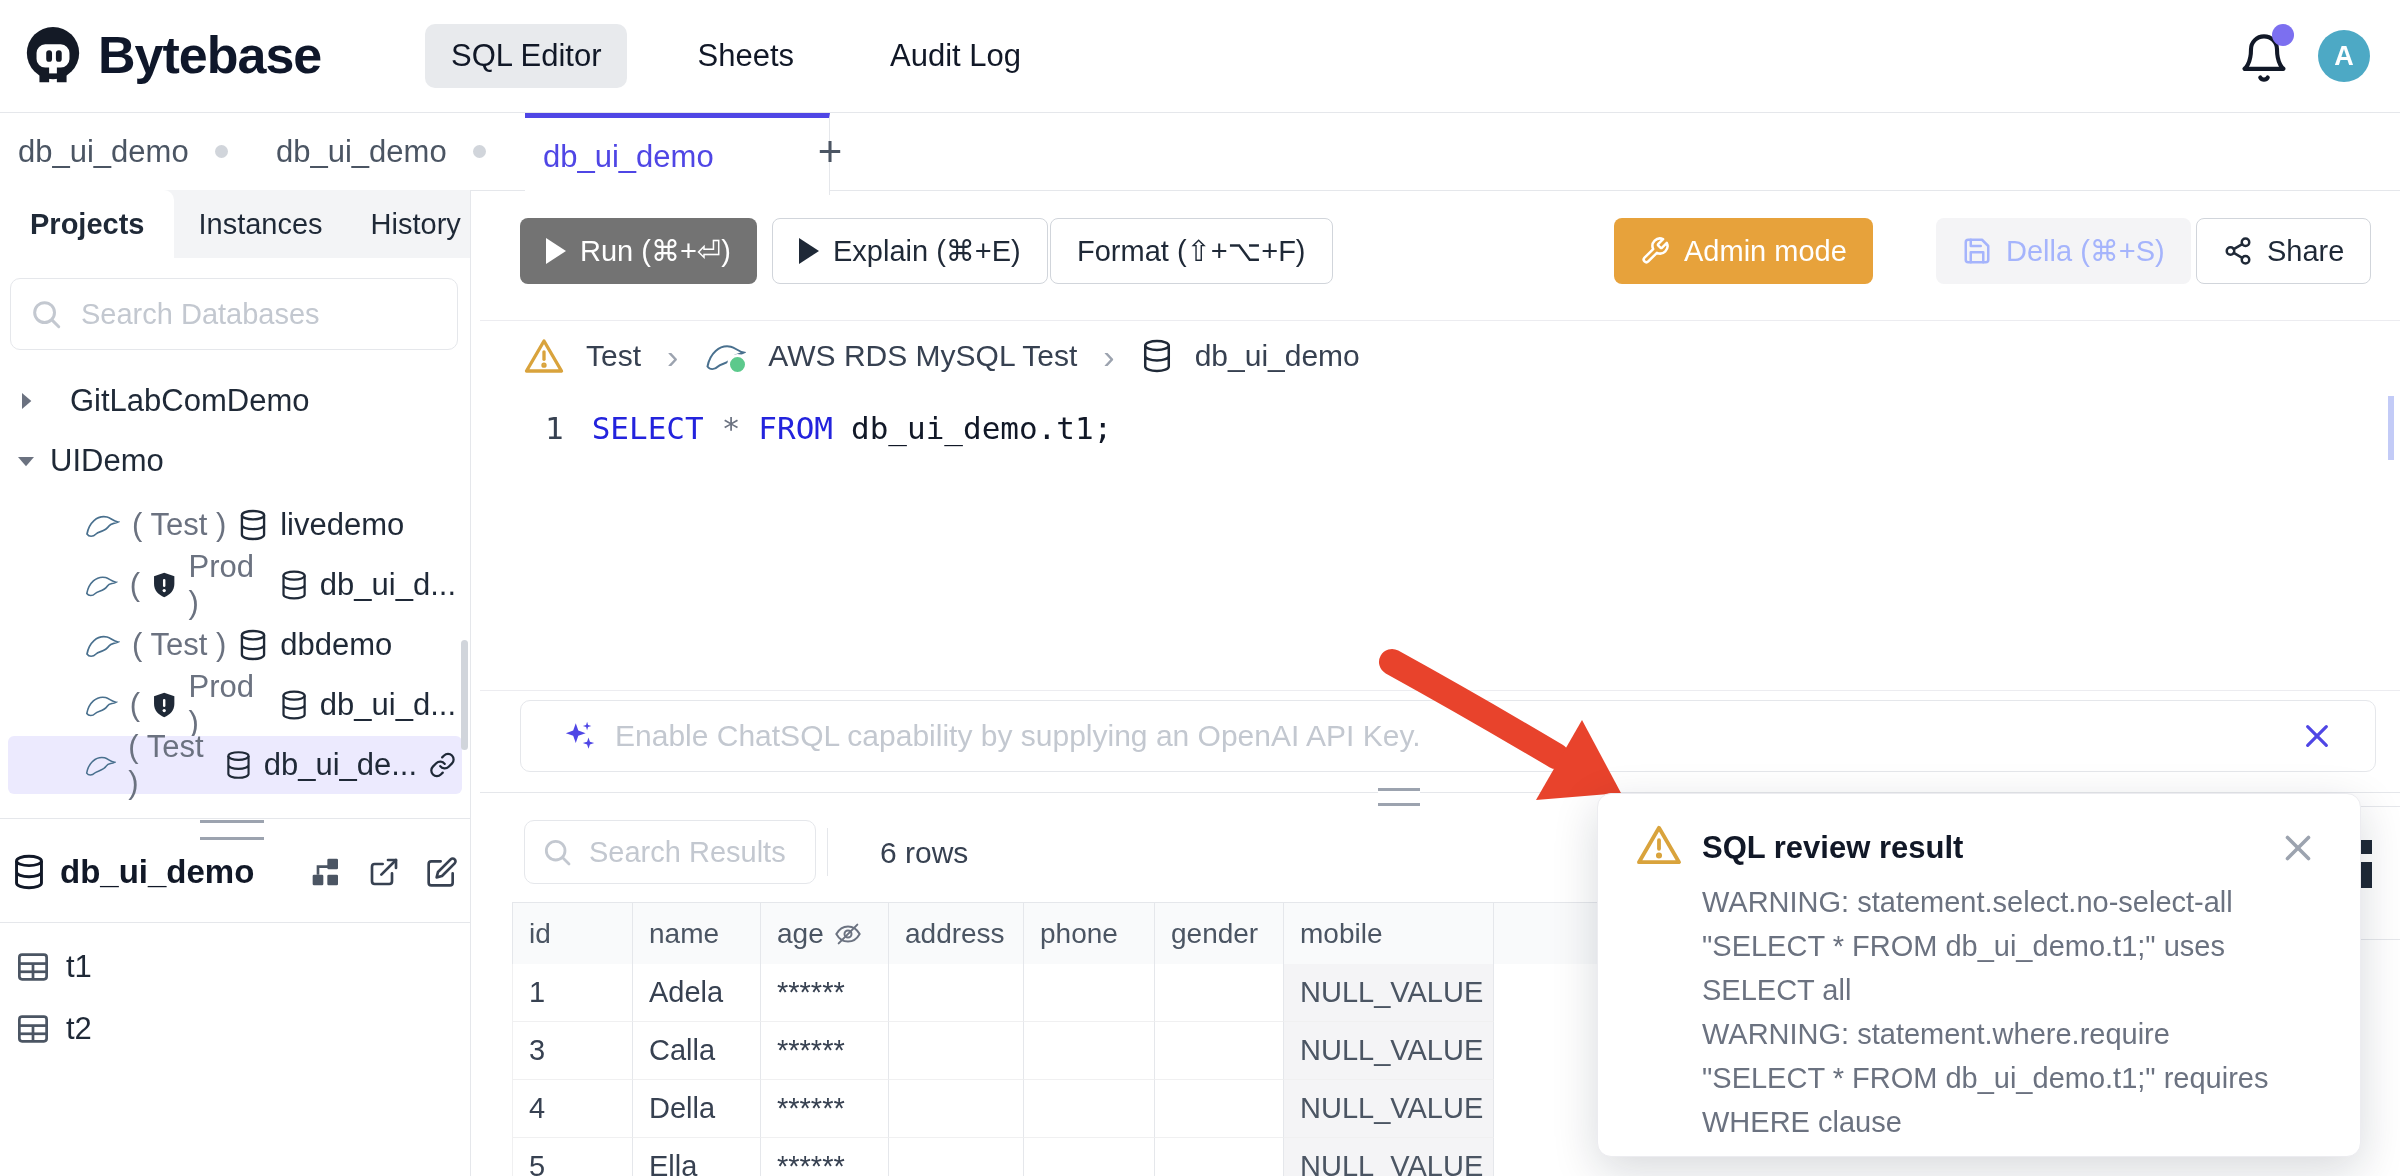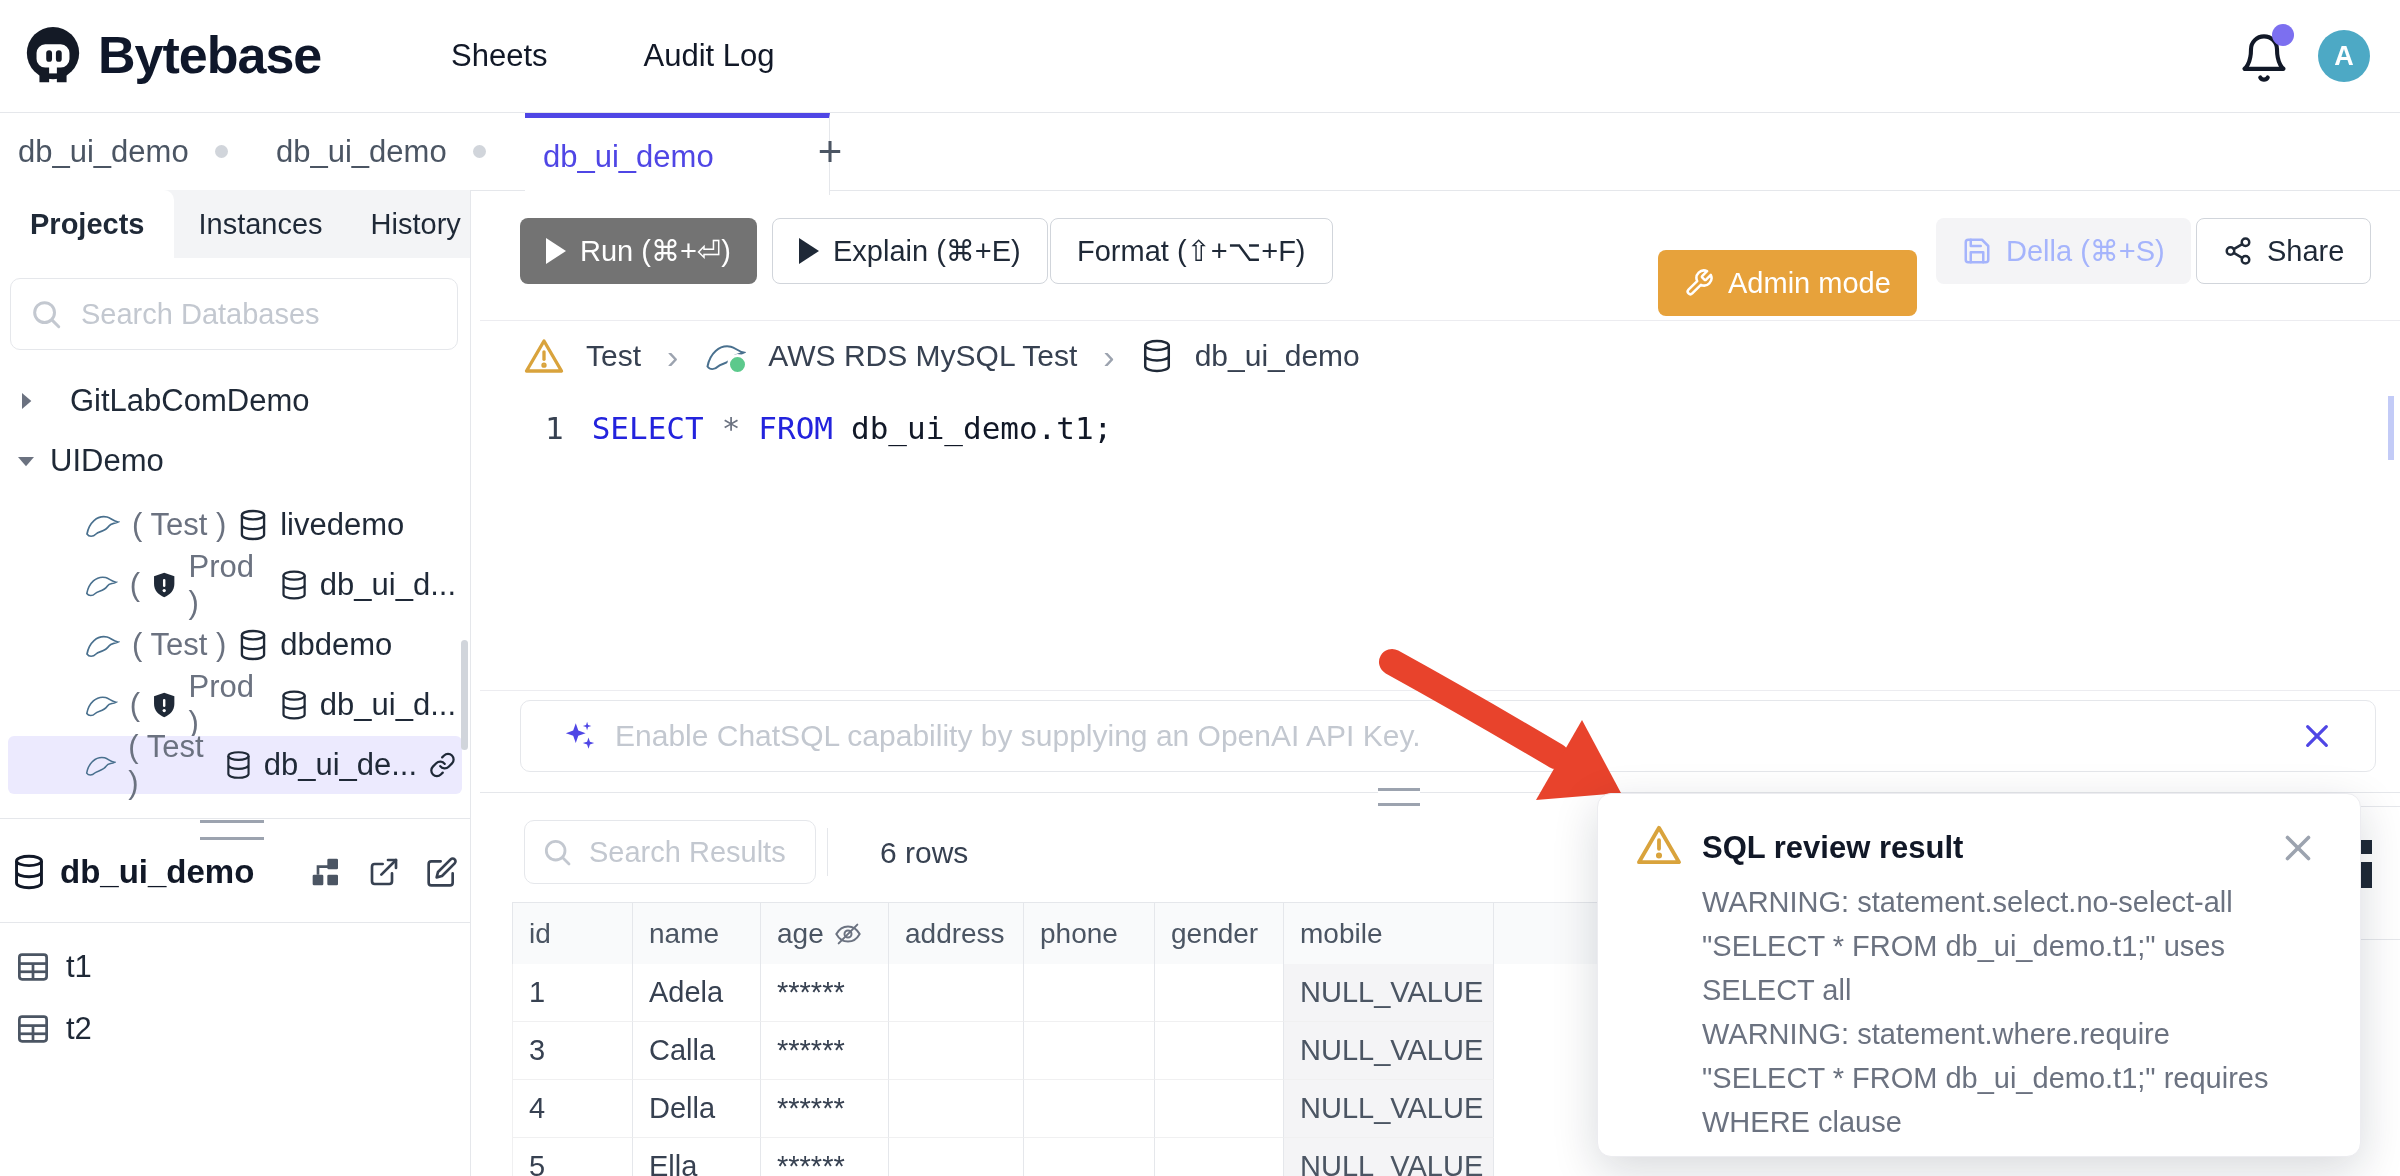--- a/index.html
+++ b/index.html
@@ -51,21 +51,21 @@
   .db-divider{left:0;top:732px;width:470px;border-top:1px solid #e5e7eb;}
   .tblrow{position:absolute;left:16px;width:440px;height:58px;display:flex;align-items:center;gap:16px;font-size:31px;color:#1f2937;cursor:pointer;}
 
   
   .main-border-1{left:480px;top:320px;width:1920px;border-top:1px solid #ececf0;}
   .btn{position:absolute;top:218px;height:66px;display:flex;align-items:center;gap:14px;border-radius:8px;
        font-size:29px;padding:0 26px;box-sizing:border-box;cursor:pointer;white-space:nowrap;}
   .btn-run{left:520px;background:#737373;color:#fff;}
   .btn-explain{left:772px;background:#fff;border:1px solid #d1d5db;color:#1f2937;}
   .btn-format{left:1050px;background:#fff;border:1px solid #d1d5db;color:#1f2937;}
-  .btn-admin{left:1658px;background:#e7a23b;color:#fff;font-weight:500;margin-top:32px;}
+  .btn-admin{left:1614px;background:#e7a23b;color:#fff;font-weight:500;}
   .btn-save{left:1936px;background:#f4f4f6;color:#a5b4fc;cursor:default;}
   .btn-share{left:2196px;background:#fff;border:1px solid #d1d5db;color:#1f2937;}
   .play{width:0;height:0;border-left:20px solid currentColor;border-top:13px solid transparent;border-bottom:13px solid transparent;}
 
   
   .crumb{left:524px;top:328px;height:56px;display:flex;align-items:center;gap:22px;font-size:30px;color:#374151;}
   .crumb .sep{color:#9ca3af;font-size:34px;margin:0 4px;}
   .dolphin-wrap{position:relative;}
   .status-dot{position:absolute;right:-2px;bottom:-2px;width:15px;height:15px;border-radius:50%;background:#5cc98c;border:3px solid #fff;}
 
@@ -130,20 +130,21 @@
           <path d="M18 48 h10 v12 h-10 z M36 48 h10 v12 h-10 z" fill="#141a26"></path>
           <rect x="15" y="21" width="34" height="24" rx="9" fill="#fff"></rect>
           <rect x="25" y="27" width="6" height="12" rx="3" fill="#141a26"></rect>
           <rect x="35" y="27" width="6" height="12" rx="3" fill="#141a26"></rect>
           <rect x="28" y="41" width="8" height="10" fill="#fff"></rect>
         </svg>
       </span>
       <span class="brand-name">Bytebase</span>
     </div>
     <div class="abs topnav">
+      <div class="navitem active">SQL Editor</div>
       <div class="navitem">Sheets</div>
       <div class="navitem">Audit Log</div>
     </div>
     <div class="abs bell">
       <svg width="52" height="52" viewBox="0 0 24 24" fill="none" stroke="#111827" stroke-width="1.9" stroke-linecap="round" stroke-linejoin="round">
         <path d="M18 8A6 6 0 0 0 6 8c0 7-3 9-3 9h18s-3-2-3-9"></path>
         <path d="M13.73 21a2 2 0 0 1-3.46 0"></path>
       </svg>
     </div>
     <div class="abs bell-dot"></div>

